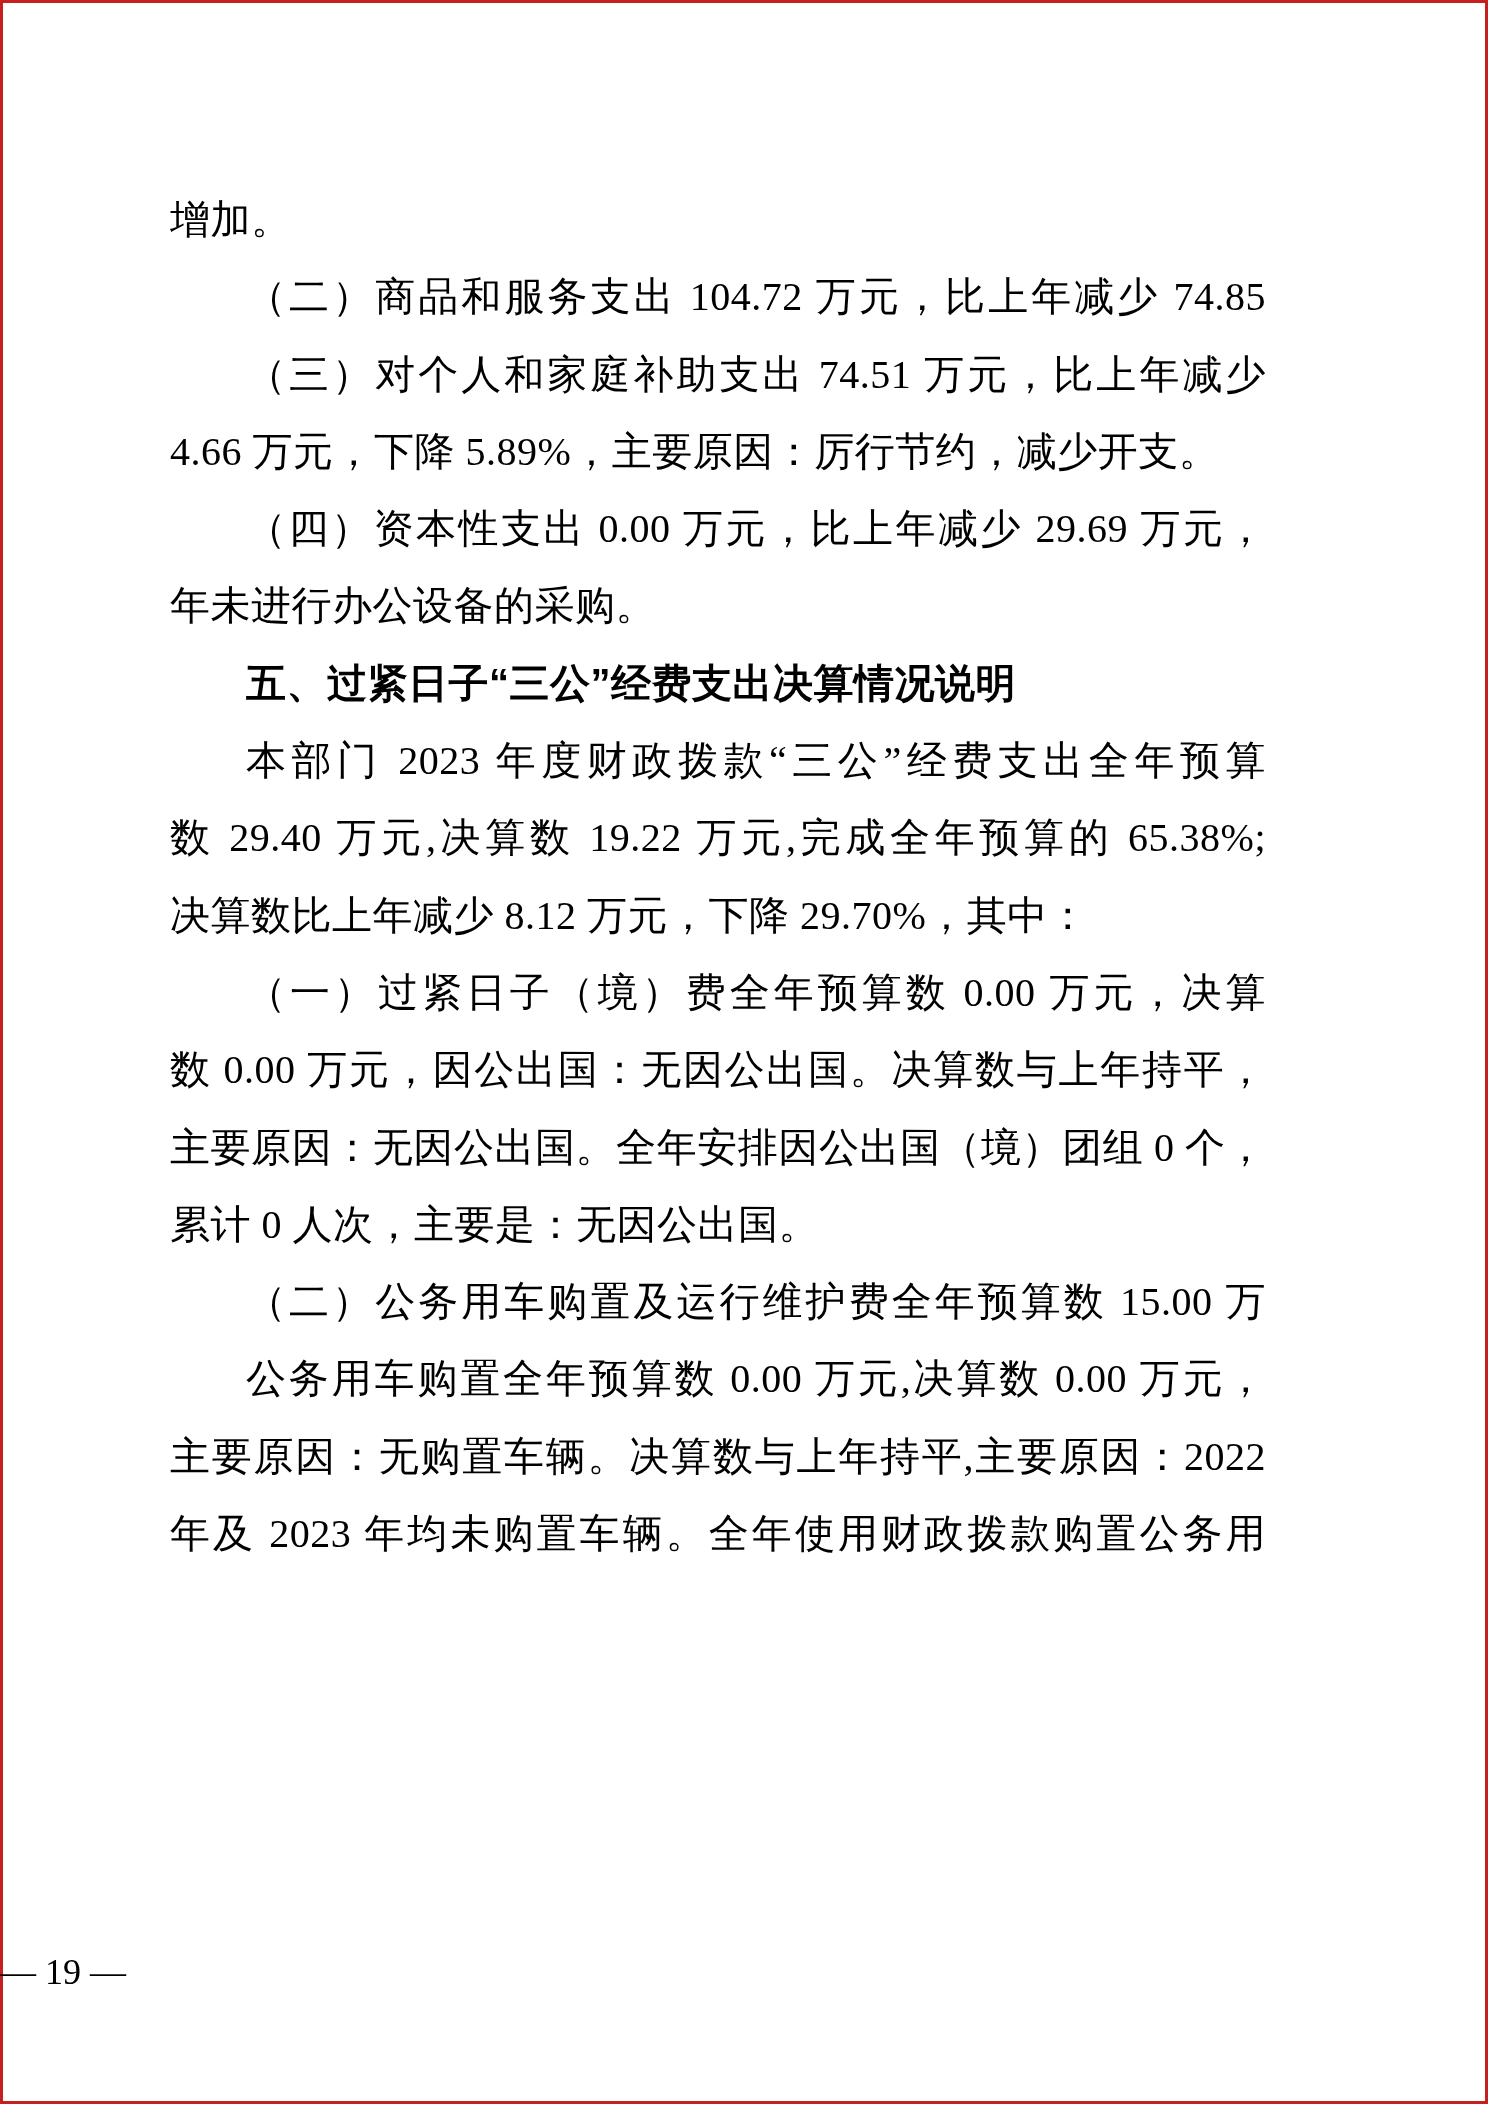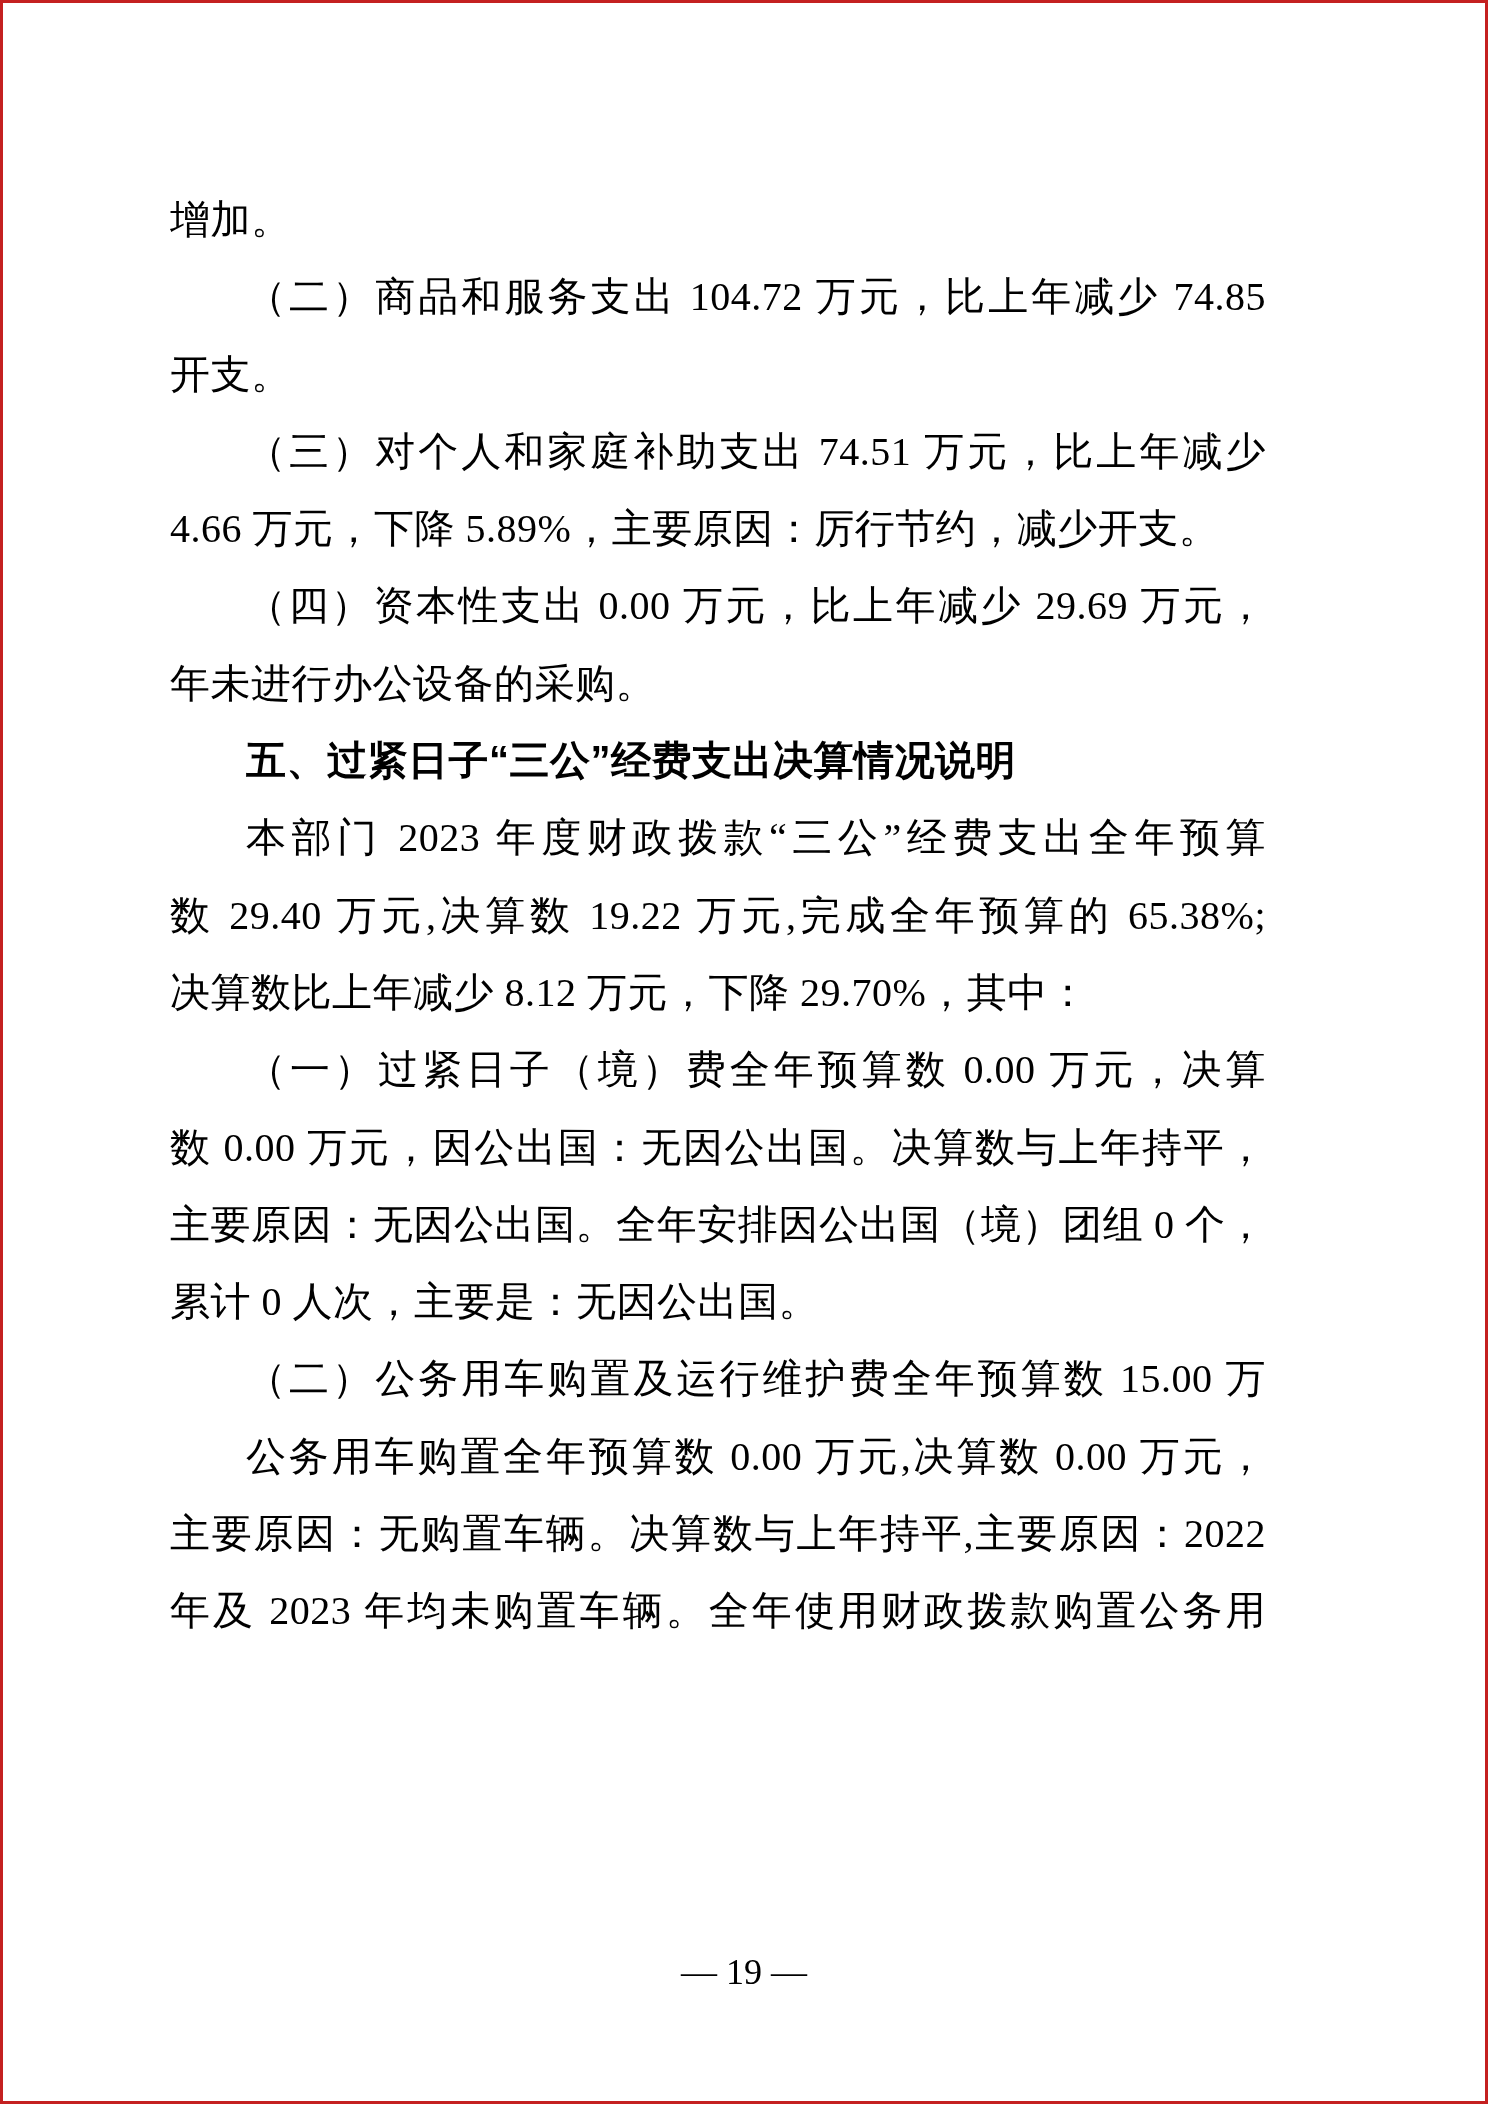--- a/index.html
+++ b/index.html
@@ -49,35 +49,33 @@
   }
   .line.heading {
     font-family: "Liberation Sans", "DejaVu Sans", sans-serif;
     font-weight: 700;
   }
   .footer {
     position: absolute;
     left: 0;
     right: 0;
     top: 1950px;
-    text-align: center;
     font-size: 36px;
     line-height: 44px;
     font-family: "Liberation Serif", "DejaVu Serif", serif;
   }
 </style>
 </head>
 <body>
 
 <div class="page">
   <div class="page-border"></div>
   <main class="content" id="doc-lines">
       <div class="line">增加。</div>
       <div class="line indent justify">（二）商品和服务支出 104.72 万元，比上年减少 74.85</div>
-      <div class="line">开支。</div>
       <div class="line indent justify">（三）对个人和家庭补助支出 74.51 万元，比上年减少</div>
       <div class="line">4.66 万元，下降 5.89%，主要原因：厉行节约，减少开支。</div>
       <div class="line indent justify">（四）资本性支出 0.00 万元，比上年减少 29.69 万元，</div>
       <div class="line">年未进行办公设备的采购。</div>
       <div class="line heading indent">五、过紧日子“三公”经费支出决算情况说明</div>
       <div class="line indent justify">本部门 2023 年度财政拨款“三公”经费支出全年预算</div>
       <div class="line justify">数 29.40 万元,决算数 19.22 万元,完成全年预算的 65.38%;</div>
       <div class="line">决算数比上年减少 8.12 万元，下降 29.70%，其中：</div>
       <div class="line indent justify">（一）过紧日子（境）费全年预算数 0.00 万元，决算</div>
       <div class="line justify">数 0.00 万元，因公出国：无因公出国。决算数与上年持平，</div>

